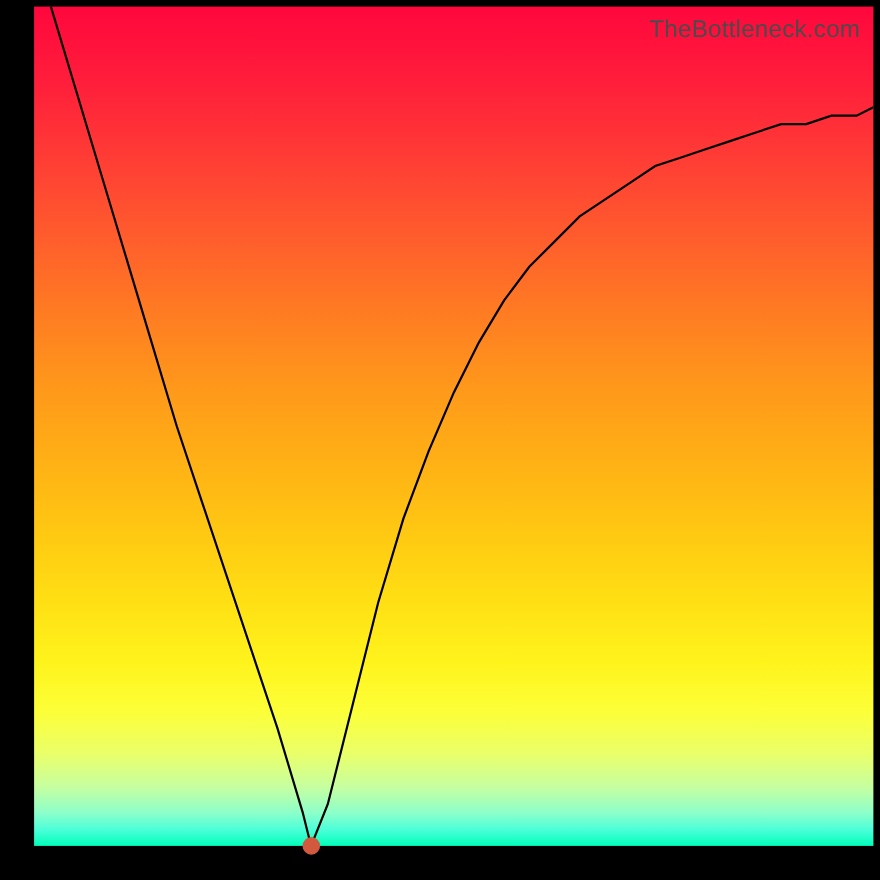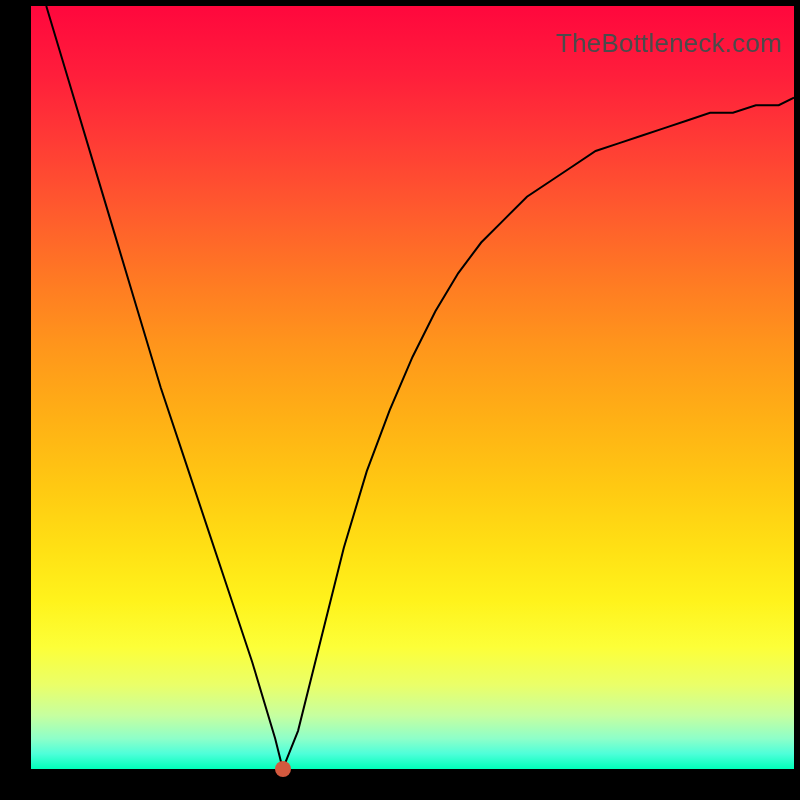--- a/index.html
+++ b/index.html
@@ -37,24 +37,24 @@
       #fcff38 84%,
       #eaff69 89%,
       #c6ffa0 93%,
       #8effc9 96%,
       #4effd9 98%,
       #00ffba 100%
     );
   }
   .watermark {
     position: absolute;
-    top: 22px;
+    top: 8px;
     right: 12px;
     color: #4b4b4b;
-    font-size: 26px;
+    font-size: 22px;
     font-weight: 500;
     letter-spacing: 0.2px;
     user-select: none;
     text-align: right;
   }
   svg.curve {
     position: absolute;
     left: 0;
     top: 0;
     width: 763px;

